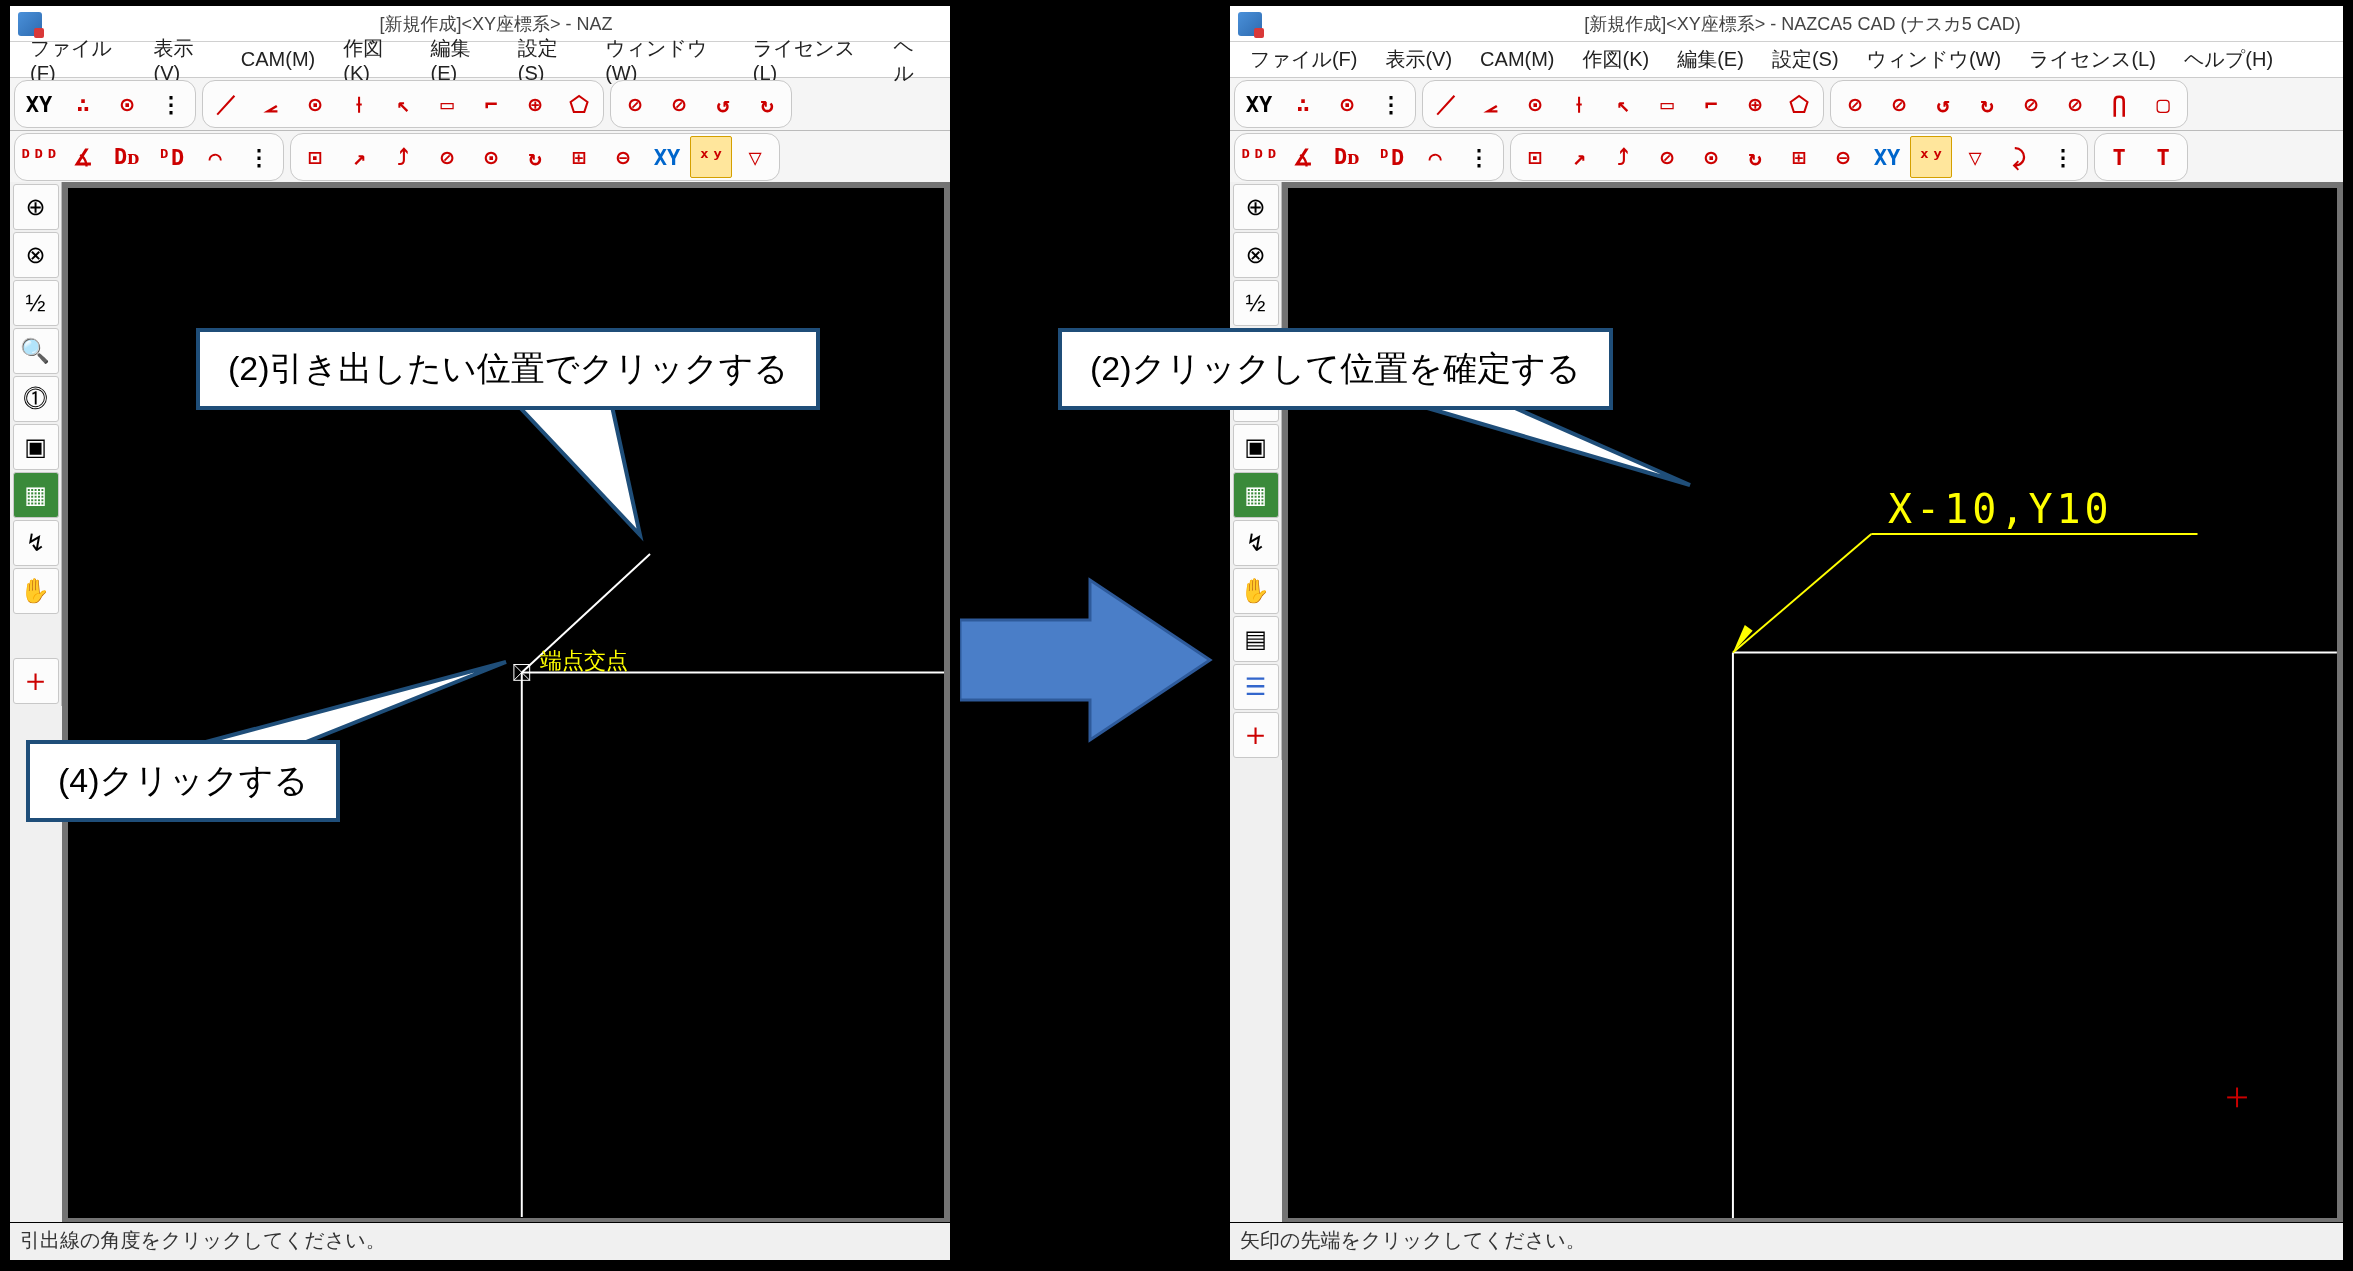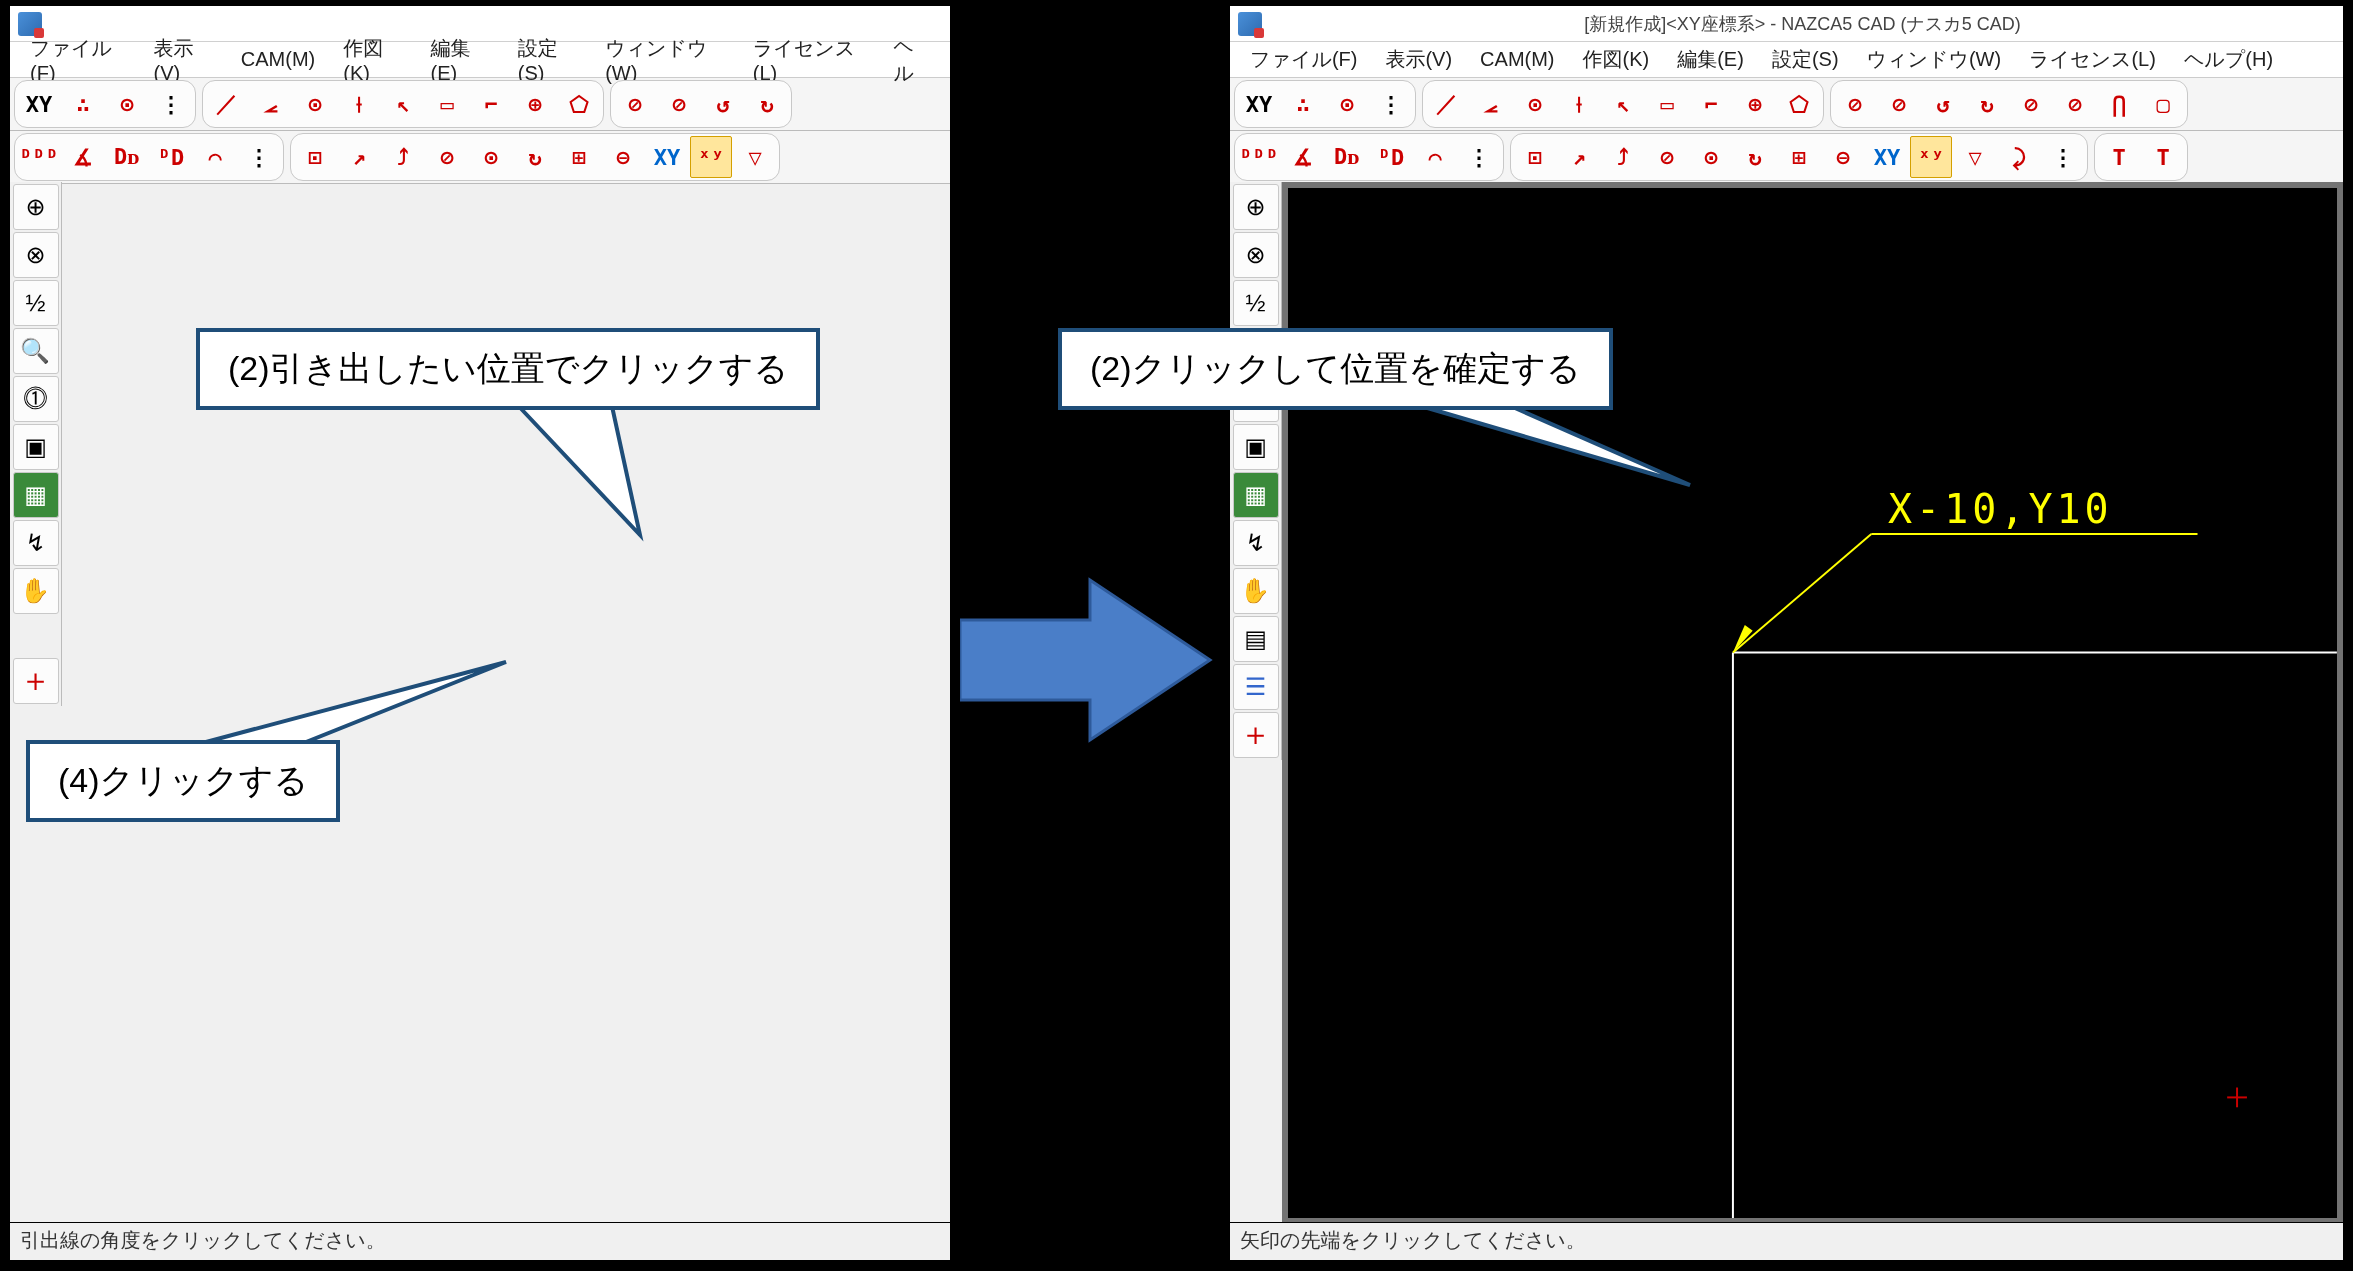--- a/index.html
+++ b/index.html
@@ -24,20 +24,21 @@
 .callout{position:absolute;background:#fff;border:4px solid #1f4e79;padding:14px 28px;font-size:34px;font-weight:normal;color:#000;z-index:50}
 .arrow-big{position:absolute;z-index:60}
 svg{display:block}
 </style>
 </head>
 <body>
 
 <div class="window" style="left:10px;top:6px;width:940px;height:1254px">
   <div class="titlebar">
     <span class="logo"></span>
+    <span class="tt">[新規作成]&lt;XY座標系&gt; - NAZ</span>
   </div>
   <div class="menubar">
     <span>ファイル(F)</span>
     <span>表示(V)</span>
     <span>CAM(M)</span>
     <span>作図(K)</span>
     <span>編集(E)</span>
     <span>設定(S)</span>
     <span>ウィンドウ(W)</span>
     <span>ライセンス(L)</span>
@@ -96,20 +97,31 @@
     <div class="sb">⊗</div>
     <div class="sb">½</div>
     <div class="sb">🔍</div>
     <div class="sb">⓵</div>
     <div class="sb">▣</div>
     <div class="sb" style="background:#3a8a3a;color:#fff">▦</div>
     <div class="sb">↯</div>
     <div class="sb">✋</div>
     <div style="height:40px"></div>
     <div class="sb" style="color:#c00;font-size:32px">＋</div>
+  </div>
+  <div class="canvas" style="height:1042px">
+    <svg width="100%" height="100%" viewBox="0 0 888 1042">
+      <line x1="460" y1="490" x2="888" y2="490" stroke="#fff" stroke-width="2"></line>
+      <line x1="460" y1="490" x2="460" y2="1042" stroke="#fff" stroke-width="2"></line>
+      <line x1="460" y1="490" x2="590" y2="370" stroke="#fff" stroke-width="2"></line>
+      <rect x="452" y="482" width="16" height="16" fill="none" stroke="#fff" stroke-width="1"></rect>
+      <line x1="452" y1="482" x2="468" y2="498" stroke="#fff"></line>
+      <line x1="468" y1="482" x2="452" y2="498" stroke="#fff"></line>
+    </svg>
+    <div style="position:absolute;left:472px;top:458px;color:#ff0;font-size:22px">端点交点</div>
   </div>
   <div class="status"><span>引出線の角度をクリックしてください。</span></div>
 </div>
 
 <div class="window" style="left:1230px;top:6px;width:1113px;height:1254px">
   <div class="titlebar">
     <span class="logo"></span>
     <span class="tt">[新規作成]&lt;XY座標系&gt; - NAZCA5 CAD (ナスカ5 CAD)</span>
   </div>
   <div class="menubar">

